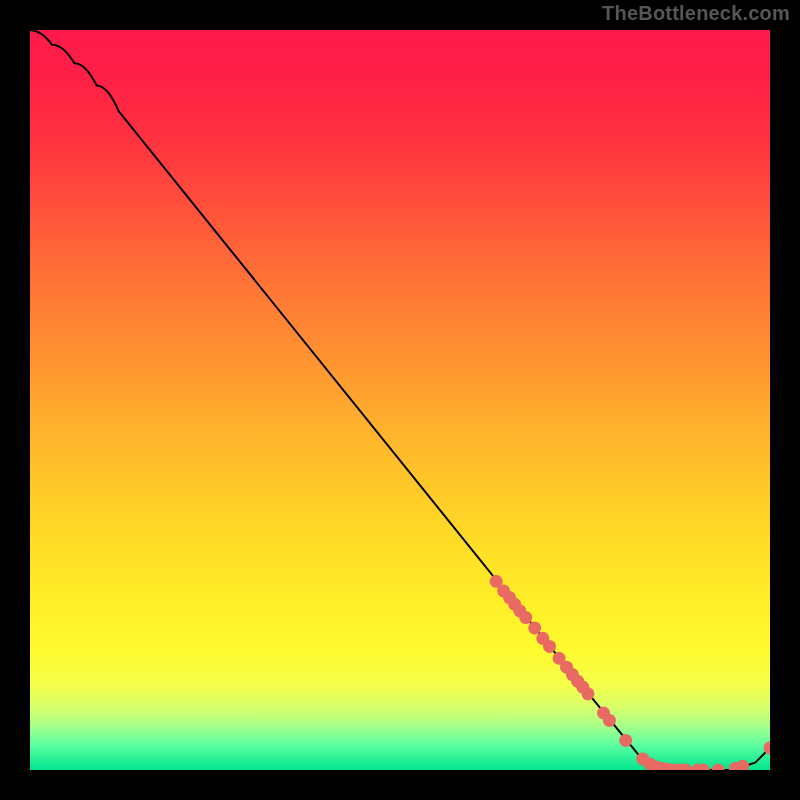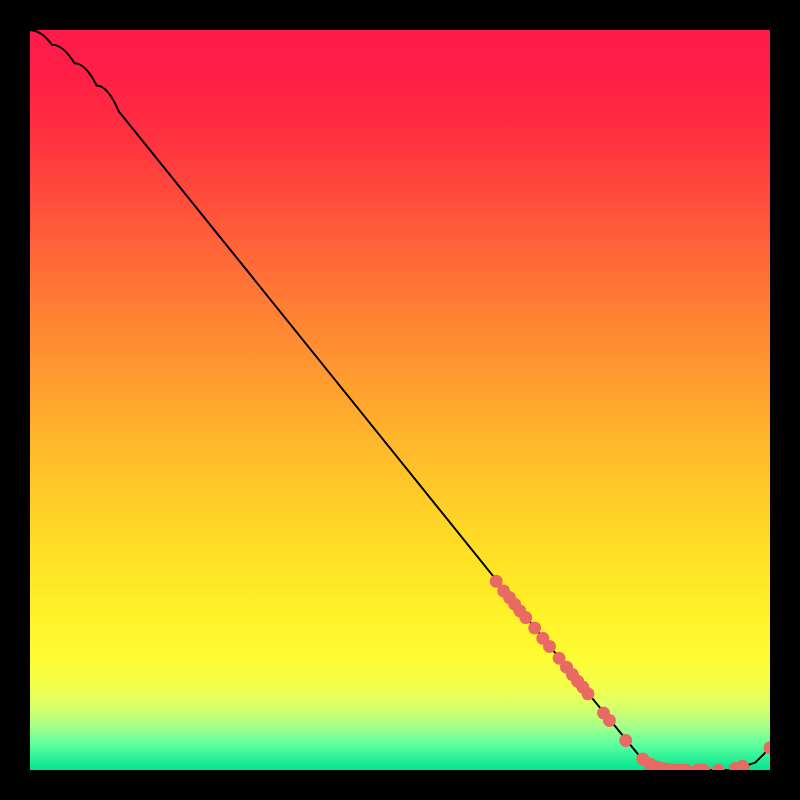--- a/index.html
+++ b/index.html
@@ -26,20 +26,21 @@
     top: 30px;
     width: 740px;
     height: 740px;
   }
   .plot svg { width: 100%; height: 100%; display: block; }
 </style>
 </head>
 <body>
 
 <div class="stage">
+  <div class="attribution">TheBottleneck.com</div>
   <div class="plot">
     <svg id="svg" viewBox="0 0 740 740" preserveAspectRatio="none">
         <defs>
           <linearGradient id="bg-grad" x1="0" y1="0" x2="0" y2="1">
             <stop offset="0%" stop-color="#ff1a4b"></stop>
             <stop offset="6%" stop-color="#ff1f46"></stop>
             <stop offset="14.000000000000002%" stop-color="#ff3040"></stop>
             <stop offset="22%" stop-color="#ff4a3c"></stop>
             <stop offset="30%" stop-color="#ff6638"></stop>
             <stop offset="38%" stop-color="#ff8034"></stop>

